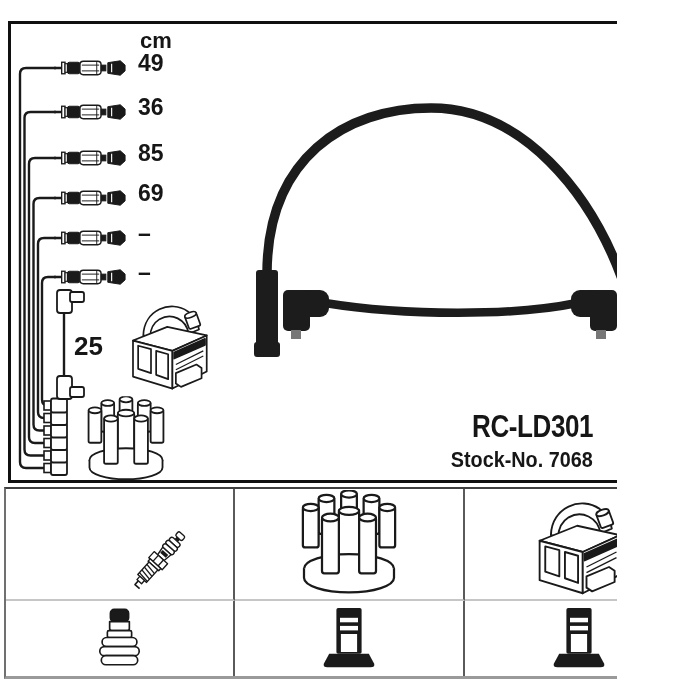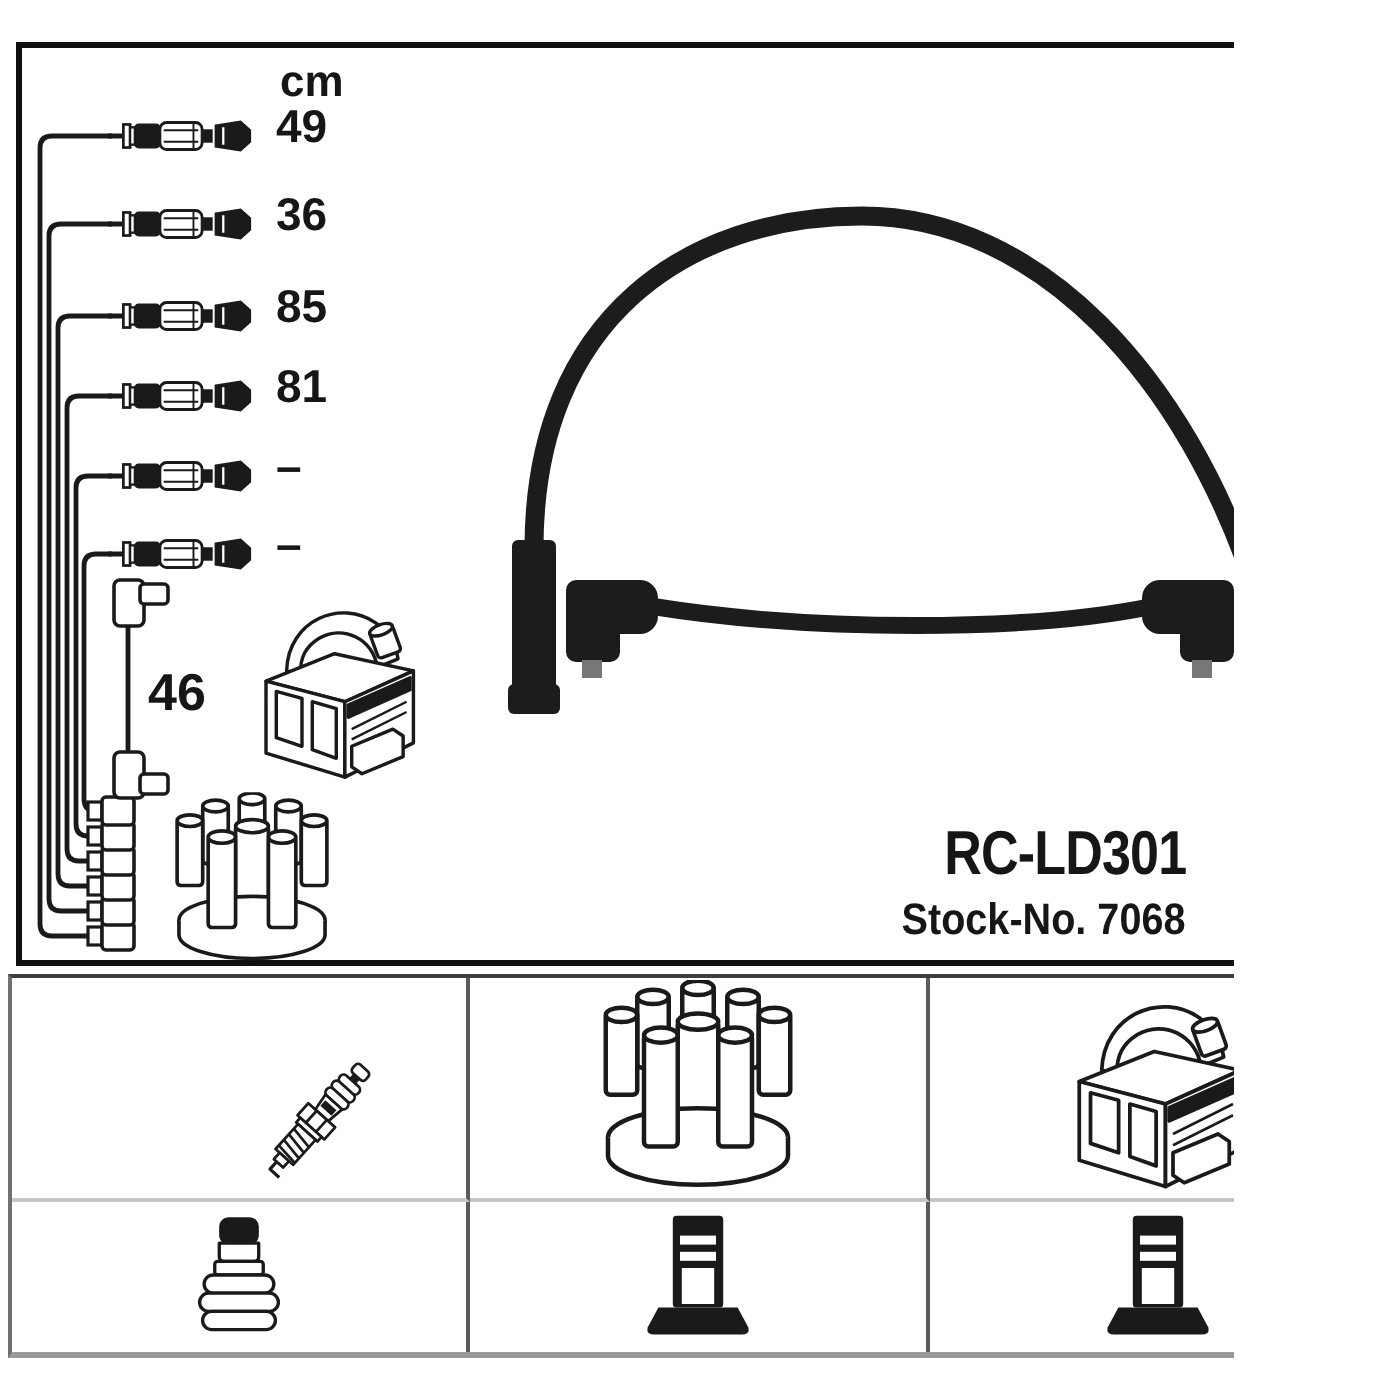--- a/index.html
+++ b/index.html
@@ -195,33 +195,33 @@
   <div class="abs num len-label" style="top:96px">36</div>
 
   <svg class="abs" style="left:54px;top:147px" width="73" height="22" viewBox="0 0 76 22">
       <use href="#sym-lead"></use>
     </svg>
   <div class="abs num len-label" style="top:142px">85</div>
 
   <svg class="abs" style="left:54px;top:187px" width="73" height="22" viewBox="0 0 76 22">
       <use href="#sym-lead"></use>
     </svg>
-  <div class="abs num len-label" style="top:182px">81</div>
+  <div class="abs num len-label" style="top:182px">69</div>
 
   <svg class="abs" style="left:54px;top:227px" width="73" height="22" viewBox="0 0 76 22">
       <use href="#sym-lead"></use>
     </svg>
   <div class="abs num len-label" style="top:222px">–</div>
 
   <svg class="abs" style="left:54px;top:266px" width="73" height="22" viewBox="0 0 76 22">
       <use href="#sym-lead"></use>
     </svg>
   <div class="abs num len-label" style="top:261px">–</div>
 
-  <div class="abs num coil-len">46</div>
+  <div class="abs num coil-len">25</div>
 
   <svg class="abs" style="left:126px;top:296px" width="86" height="96" viewBox="0 0 100 112">
       <use href="#sym-coil"></use>
     </svg>
   <svg class="abs" style="left:84px;top:396px" width="84" height="88" viewBox="0 0 92 96">
       <use href="#sym-cap"></use>
     </svg>
 
   <svg class="abs" style="left:245px;top:92px" width="425" height="315" viewBox="0 0 425 315">
     <path d="M22,182 C22,66 100,16 186,16 C274,16 348,96 383,204" fill="none" stroke="#1c1c1c" stroke-width="9.5" stroke-linecap="round"></path>

